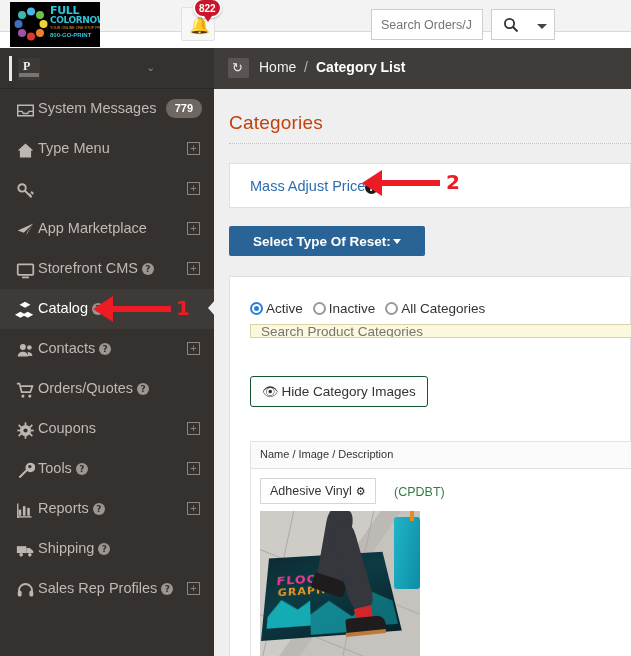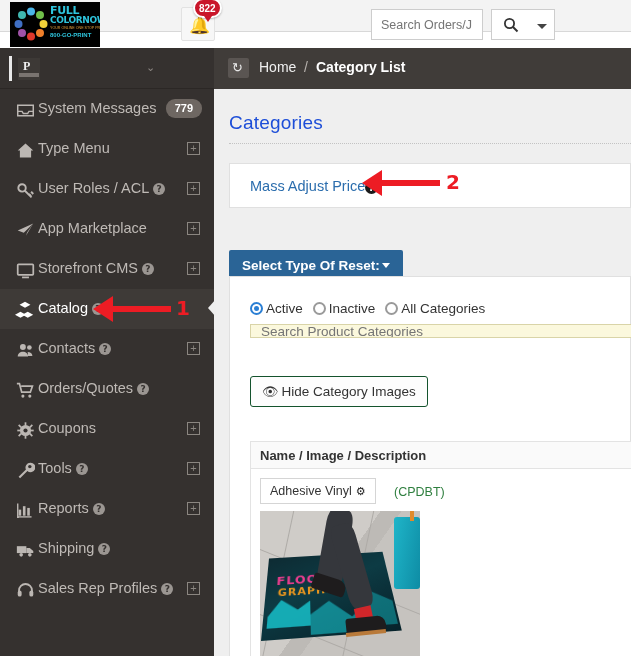--- a/index.html
+++ b/index.html
@@ -207,21 +207,21 @@
     position: absolute; left: 90px; top: 11px;
     font-size: 14px; color: #b7b2ae;
   }
   #bc-current {
     position: absolute; left: 102px; top: 11px;
     font-size: 14px; color: #ffffff; font-weight: bold;
   }
 
   #page-title {
     position: absolute; left: 229px; top: 112px;
-    font-size: 19px; color: #1d4ed8; letter-spacing: .2px;
+    font-size: 19px; color: #c2410c; letter-spacing: .2px;
   }
   #title-rule {
     position: absolute; left: 229px; top: 143px; width: 402px;
     border-top: 1px dotted #c3c3c3;
   }
 
   #panel-mass {
     position: absolute; left: 229px; top: 163px;
     width: 402px; height: 45px;
     background: #ffffff; border: 1px solid #e0e0e0;
@@ -233,26 +233,25 @@
   #mass-help {
     position: absolute; left: 135px; top: 17px;
     width: 13px; height: 13px; border-radius: 50%;
     background: #1b1b1b; color: #fff; font-size: 10px;
     font-weight: bold; text-align: center; line-height: 13px;
     font-family: "DejaVu Sans", sans-serif;
   }
 
   #reset-btn {
     position: absolute; left: 229px; top: 226px;
-    height: 30px; padding: 0 13px;
+    height: 30px; padding: 0 24px;
     background: #2a6496; color: #fff;
     border: none; border-radius: 2px;
     font-size: 13.5px; font-weight: bold; cursor: pointer;
     font-family: "Liberation Sans", sans-serif;
-    margin-top: 24px;
   }
   #reset-btn .tri {
     display: inline-block; margin-left: 2px;
     border-left: 4px solid transparent; border-right: 4px solid transparent;
     border-top: 5px solid #fff; vertical-align: 2px;
   }
 
   #panel-list {
     position: absolute; left: 229px; top: 276px;
     width: 402px; height: 380px;
@@ -297,21 +296,21 @@
   }
   #hide-images-btn .eye { margin-right: 3px; font-size: 13px; }
 
   #table-head {
     position: absolute; left: 20px; top: 164px;
     width: 382px; height: 28px;
     background: #fafafa; border: 1px solid #e3e3e3;
   }
   #table-head .th {
     position: absolute; left: 9px; top: 6px;
-    font-size: 13px; font-weight: bold; color: #333;
+    font-size: 11px; font-weight: normal; color: #333;
   }
   #table-body {
     position: absolute; left: 20px; top: 192px;
     width: 382px; height: 188px;
     border: 1px solid #e3e3e3; border-top: none;
     background: #fff; overflow: hidden;
   }
   #cat-name-box {
     position: absolute; left: 9px; top: 9px;
     height: 26px; padding: 0 9px;
@@ -466,21 +465,20 @@
         <span class="nav-label">Type Menu</span>
         <span class="nav-plus">+</span>
       </div>
       <div class="nav-item">
         <span class="nav-icon">
           <svg viewBox="0 0 22 22" width="19" height="19">
             <circle cx="7" cy="8" r="4.3" fill="none" stroke="currentColor" stroke-width="2.2"></circle>
             <path d="M10 11l8 8M15 15l2.5 2.5M17.5 12.5l2.5 2.5" stroke="currentColor" stroke-width="2.2" fill="none"></path>
           </svg>
         </span>
-        <span class="nav-label">User Roles / ACL<span class="help-dot">?</span></span>
         <span class="nav-plus">+</span>
       </div>
       <div class="nav-item">
         <span class="nav-icon">
           <svg viewBox="0 0 22 22" width="19" height="19">
             <path d="M20 3L2 11l7 2.5L20 3 11.5 17l1.5-4z" fill="currentColor"></path>
           </svg>
         </span>
         <span class="nav-label">App Marketplace</span>
         <span class="nav-plus">+</span>

